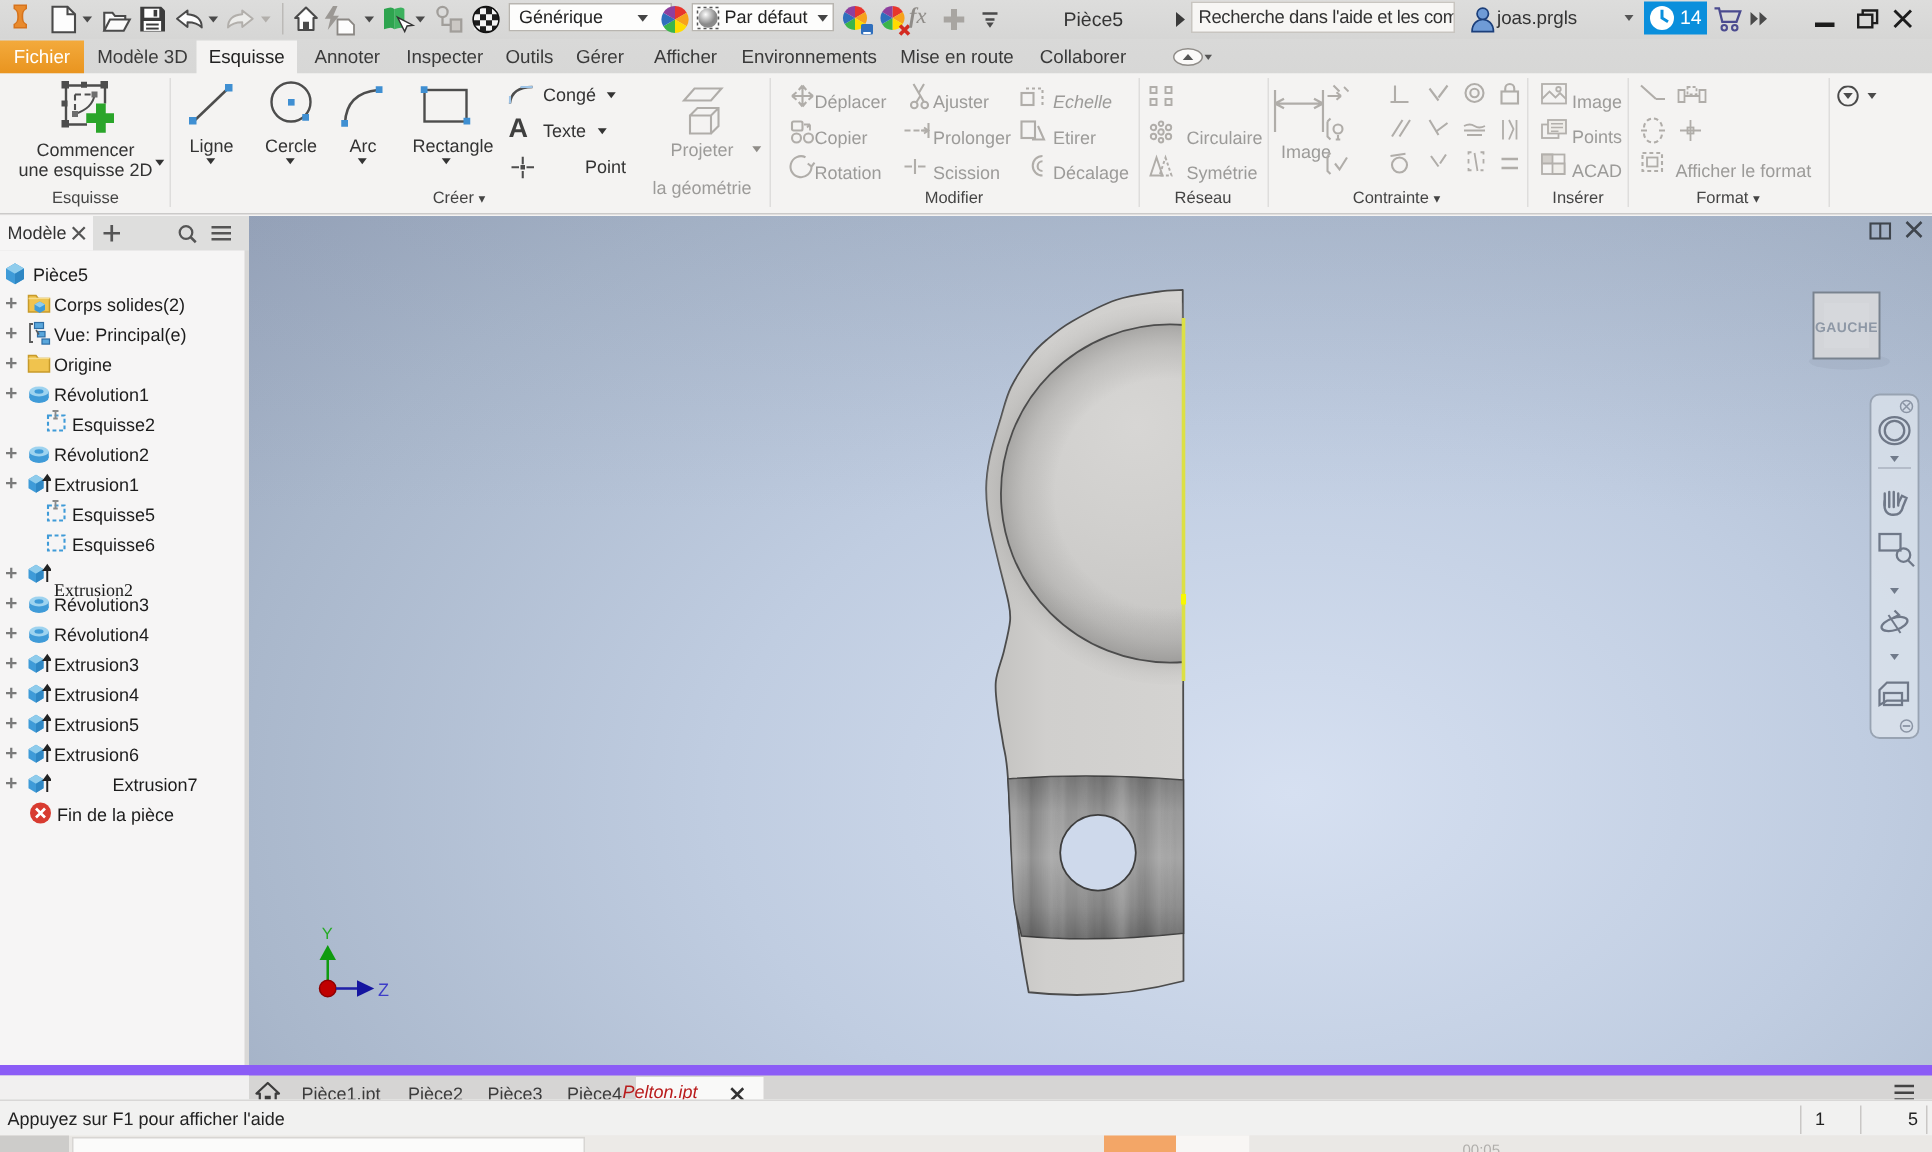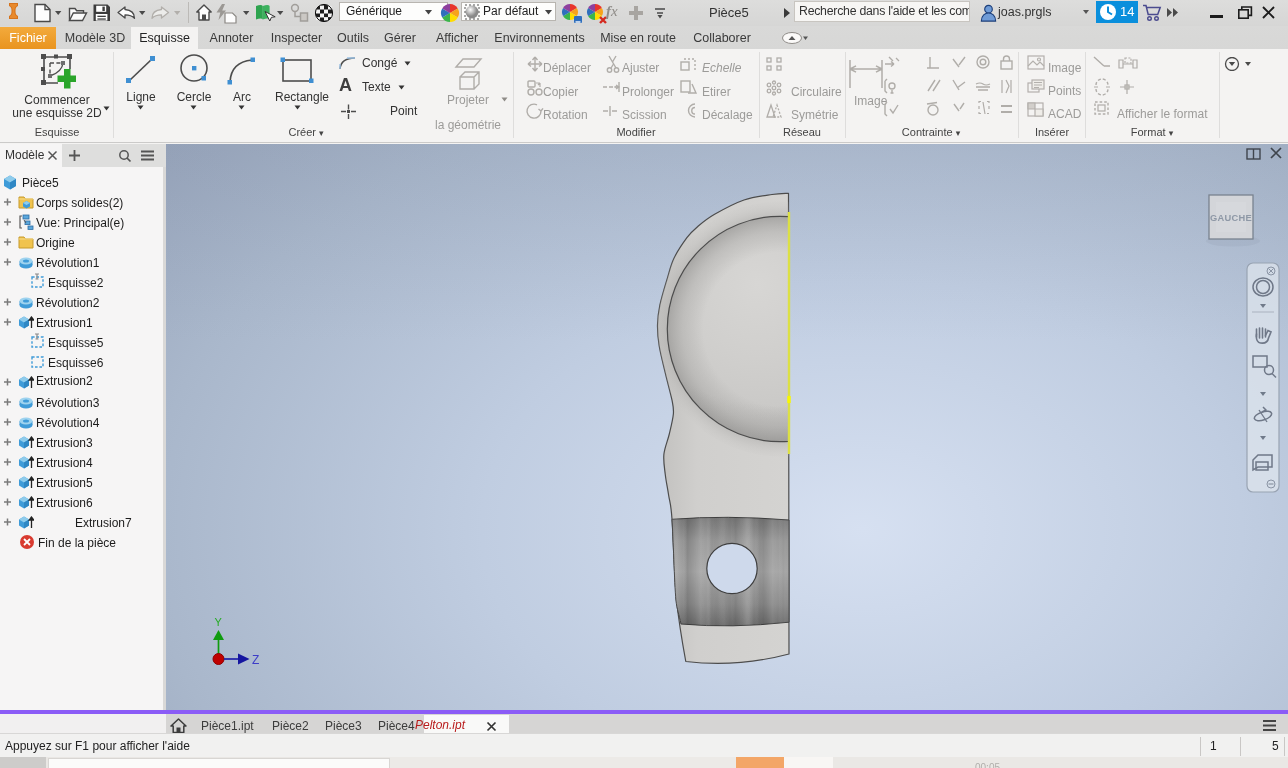--- a/index.html
+++ b/index.html
@@ -15,21 +15,21 @@
   #ribbon { position:absolute; left:0; top:49px; width:1288px; height:94px; background:#f4f3f2; border-bottom:1px solid #cbcac9; }
   .psep { position:absolute; top:3px; width:1px; height:86px; background:#dedddc; }
   .plabel { position:absolute; top:77px; height:14px; font-size:11px; color:#444; text-align:center; width:200px; }
   .gtxt { font-size:12px; color:#9c9b99; position:absolute; }
   .btxt { font-size:12px; color:#333; position:absolute; }
   
   #browser { position:absolute; left:0; top:144px; width:166px; height:566px; background:#f6f5f5; border-right:3px solid #d9d8d7; }
   #viewport { position:absolute; left:166px; top:144px; width:1122px; height:566px;
     background:linear-gradient(to bottom, rgba(125,138,160,0.16) 0%, rgba(125,138,160,0) 35%),radial-gradient(ellipse 950px 620px at 62% 68%, #d6e0f1 0%, #c0cde1 40%, #a9b7cb 75%, #95a2b9 100%); }
   
-  #doctabs { position:absolute; left:0; top:710px; width:1288px; height:23px; background:#d6d5d4; border-top:4px solid #8b5cf6; }
+  #doctabs { position:absolute; left:0; top:710px; width:1288px; height:23px; background:#d6d5d4; border-top:7px solid #8b5cf6; }
   #statusbar { position:absolute; left:0; top:733px; width:1288px; height:24px; background:#f1f1f0; border-top:1px solid #d8d7d6; }
   #bottomstrip { position:absolute; left:0; top:757px; width:1288px; height:11px; background:#e9e7e4; }
   .dtab { position:absolute; top:2px; height:21px; line-height:21px; font-size:12px; color:#3c3c3c; }
   .treerow { position:absolute; height:20px; line-height:20px; font-size:12px; color:#1c1c1c; }
 </style>
 </head>
 <body>
 <div id="app">
   <div id="titlebar">
     <svg class="abs" style="left:0;top:0" width="700" height="26" viewBox="0 0 700 26">
@@ -641,21 +641,21 @@
         <use href="#i-ext"></use>
       </svg>
     <div class="treerow" style="left:48px;top:189px;">Esquisse5</div>
     <svg class="abs" style="left:30px;top:189px" width="16" height="16">
         <use href="#i-skpin"></use>
       </svg>
     <div class="treerow" style="left:48px;top:209px;">Esquisse6</div>
     <svg class="abs" style="left:30px;top:209px" width="16" height="16">
         <use href="#i-sk"></use>
       </svg>
-    <div class="treerow" style="left:36px;top:227px;">Extrusion2</div>
+    <div class="treerow" style="left:36px;top:239px;font-family:Liberation Serif, serif;">Extrusion2</div>
     <svg class="abs" style="left:18px;top:230px" width="16" height="16">
         <use href="#i-ext"></use>
       </svg>
     <div class="treerow" style="left:36px;top:249px;">Révolution3</div>
     <svg class="abs" style="left:18px;top:250px" width="16" height="16">
         <use href="#i-rev"></use>
       </svg>
     <div class="treerow" style="left:36px;top:269px;">Révolution4</div>
     <svg class="abs" style="left:18px;top:270px" width="16" height="16">
         <use href="#i-rev"></use>

